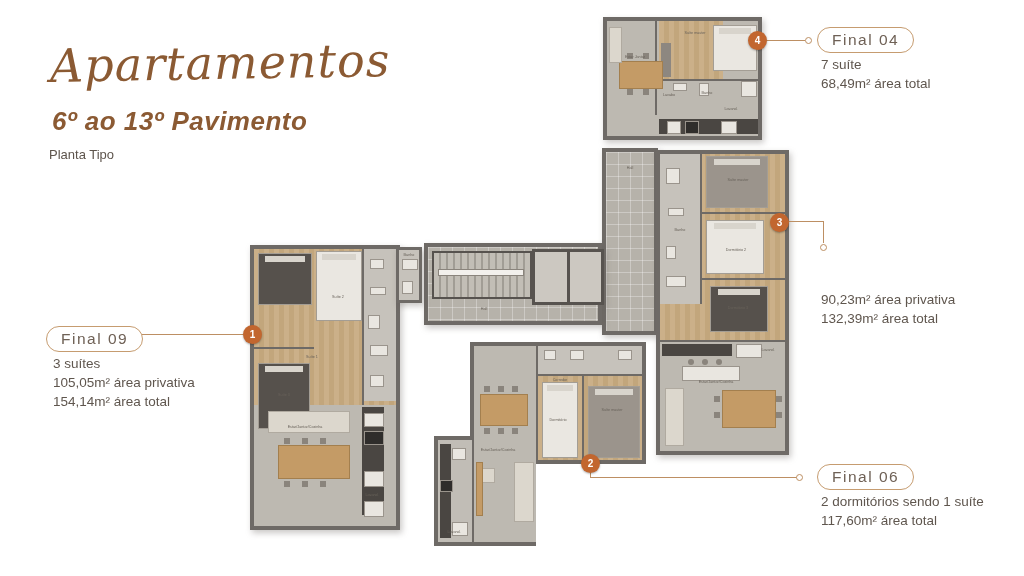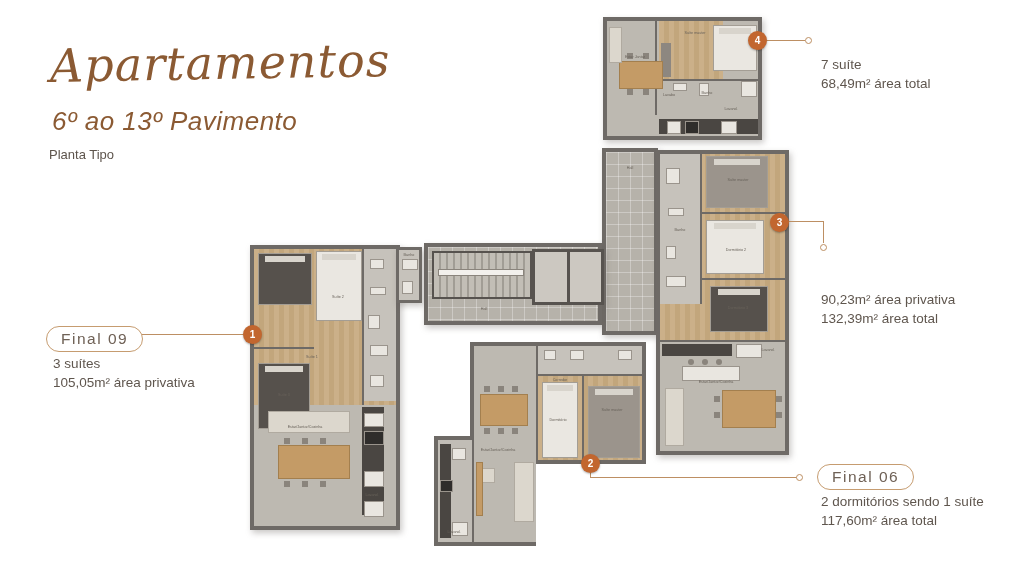--- a/index.html
+++ b/index.html
@@ -1,21 +1,21 @@
 <!DOCTYPE html>
 <html><head>
 <meta charset="utf-8">
 <style>
   html,body{margin:0;padding:0;background:#fff;}
   .stage{position:relative;width:1020px;height:576px;background:#ffffff;overflow:hidden;
          font-family:"Liberation Sans",sans-serif;}
   
   .title{position:absolute;left:50px;top:36px;font-family:"DejaVu Serif",serif;font-style:italic;
          font-size:46px;color:#8b5a33;letter-spacing:1px;transform:rotate(-1deg);}
-  .subtitle{position:absolute;left:52px;top:106px;font-style:italic;font-weight:400;
+  .subtitle{position:absolute;left:52px;top:106px;font-style:italic;font-weight:700;
             font-size:26px;color:#8b5a33;letter-spacing:.5px;}
   .note{position:absolute;left:49px;top:147px;font-size:13px;color:#5d544c;}
   
   .unit-box{position:absolute;border:1.5px solid #c69c70;border-radius:15px;background:#fff;
             padding:3px 14px;font-size:15.5px;letter-spacing:1.5px;color:#6f6156;z-index:6;}
   .unit-details{position:absolute;font-size:13.5px;line-height:19px;color:#5f564e;z-index:6;}
   
   .badge{position:absolute;width:19px;height:19px;border-radius:50%;background:#c2662f;color:#fff;
          font-size:10px;font-weight:bold;line-height:19px;text-align:center;z-index:7;
          box-shadow:0 1px 2px rgba(0,0,0,.3);}
@@ -225,31 +225,33 @@
 
   <div class="badge" style="left:243px;top:325px">1</div>
   <div class="badge" style="left:581px;top:454px">2</div>
   <div class="badge" style="left:770px;top:213px">3</div>
   <div class="badge" style="left:748px;top:31px">4</div>
 
   <div class="unit-box" style="left:46px;top:326px">Final 09</div>
   <div class="unit-details" style="left:53px;top:354px">
     <div>3 suítes</div>
     <div>105,05m² área privativa</div>
+    <div>154,14m² área total</div>
   </div>
 
   <div class="unit-box" style="left:817px;top:464px">Final 06</div>
   <div class="unit-details" style="left:821px;top:492px">
     <div>2 dormitórios sendo 1 suíte</div>
     <div>117,60m² área total</div>
   </div>
 
   <div class="unit-details" style="left:821px;top:290px">
     <div>90,23m² área privativa</div>
     <div>132,39m² área total</div>
   </div>
 
+  <div class="unit-box" style="left:817px;top:27px">Final 04</div>
   <div class="unit-details" style="left:821px;top:55px">
     <div>7 suíte</div>
     <div>68,49m² área total</div>
   </div>
 
 </div>
 
 </body></html>

